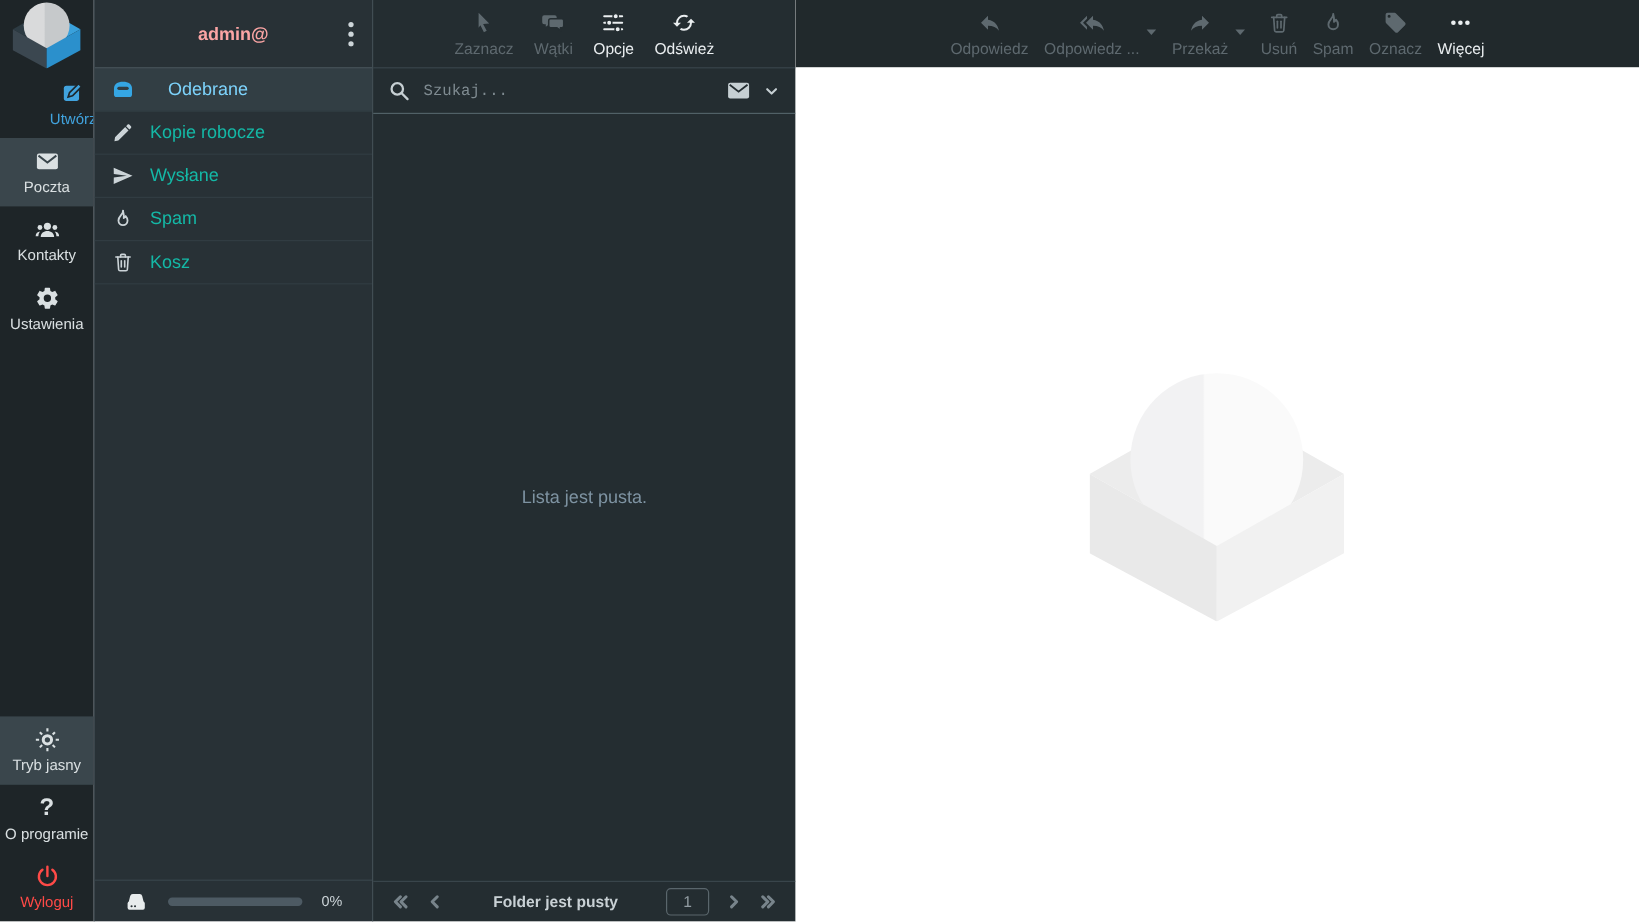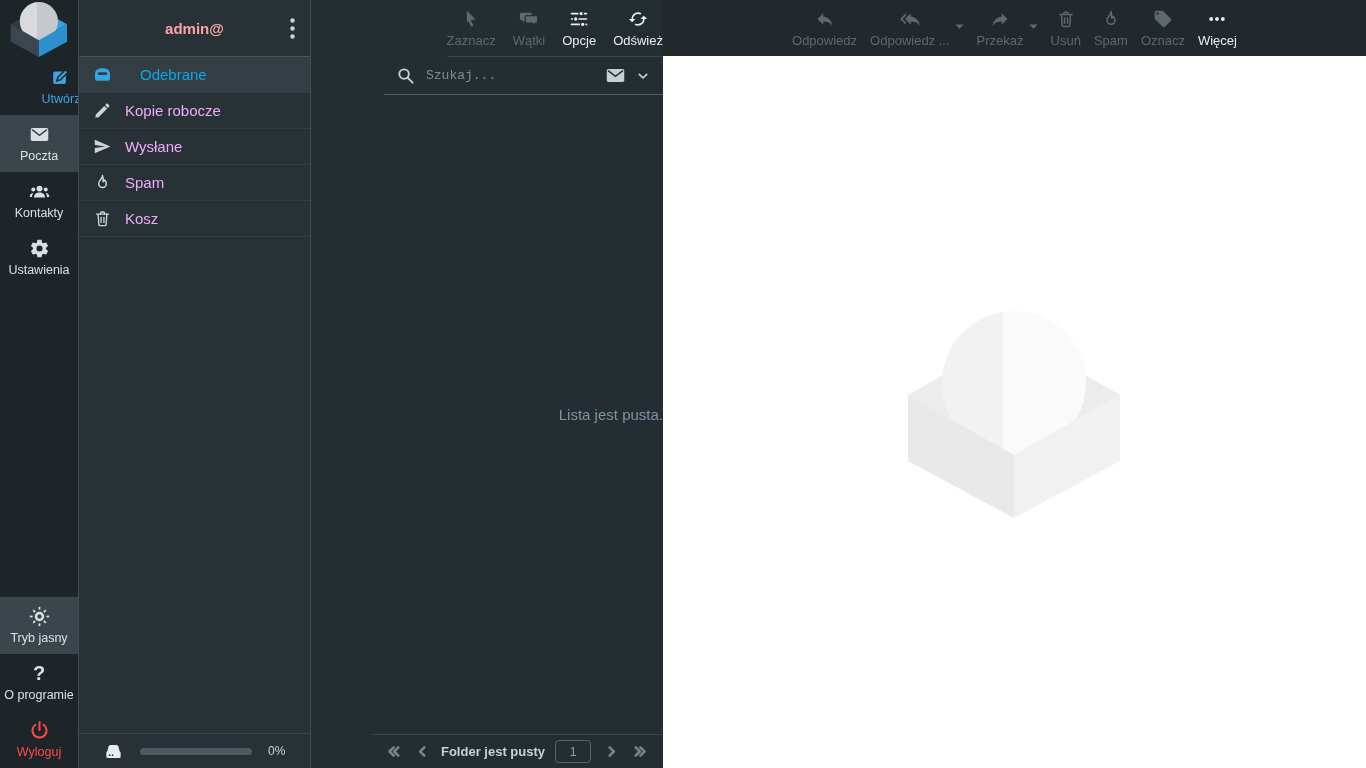--- a/index.html
+++ b/index.html
@@ -36,40 +36,40 @@
   }
   .fheader {
     height:57px; flex:0 0 57px; border-bottom:1px solid #4a565c;
     display:flex; align-items:center; justify-content:center; position:relative;
   }
   .fheader .account { color:#fca5a5; font-weight:700; font-size:15px; }
   .kebab-btn { position:absolute; right:9px; top:0; height:100%; display:flex; align-items:center; padding:0 6px; cursor:pointer; }
   .flist { list-style:none; margin:0; padding:0; }
   .frow {
     height:36px; display:flex; align-items:center; gap:13px; padding-left:14px;
-    border-bottom:1px solid #313c42; color:#f0abfc; font-size:15px; cursor:pointer;
+    border-bottom:1px solid #313c42; color:#14b8a6; font-size:15px; cursor:pointer;
   }
   .frow .ficon { width:19px; height:19px; color:#ccd4d8; }
   .frow .ficon svg { width:19px; height:19px; }
-  .frow.selected { background:#323e44; color:#0ea5e9;gap:28px; }
+  .frow.selected { background:#323e44; color:#7dd3fc;gap:28px; }
   .frow.selected .ficon { color:#35a6e4; }
   .ffooter {
     margin-top:auto; height:35px; flex:0 0 35px; border-top:1px solid #39454b;
     display:flex; align-items:center; padding:0 14px;
   }
   .ffooter .dicon { width:21px; height:21px; color:#e8eced; margin-left:10px; }
   .ffooter .dicon svg { width:21px; height:21px; }
   .quota-track { width:112px; height:7px; border-radius:4px; background:#4d5a63; margin-left:16px; overflow:hidden; }
   .quota-fill { height:100%; width:0%; background:#3ba5e0; }
   .quota-label { margin-left:16px; color:#ccd4d8; font-size:12px; }
 
   
   #list {
     width:353px; flex:0 0 353px; background:#242d31; border-left:1px solid #414d53;
-    display:flex; flex-direction:column;align-items:flex-end;
+    display:flex; flex-direction:column;
   }
   .tbar { display:flex; justify-content:center; align-items:center; }
   .ltoolbar { height:57px; flex:0 0 57px; gap:17px; border-bottom:1px solid #39454b; }
   .tb { display:flex; flex-direction:column; align-items:center; gap:4px; font-size:13px; cursor:pointer; }
   .tb svg { width:20px; height:20px; }
   .tb.disabled { color:#5e696f; cursor:default; }
   .tb.enabled { color:#eaeef0; }
   .searchrow {
     height:38px; flex:0 0 38px; border-bottom:1px solid #516167;
     display:flex; align-items:center; padding:0 12px; gap:9px;

